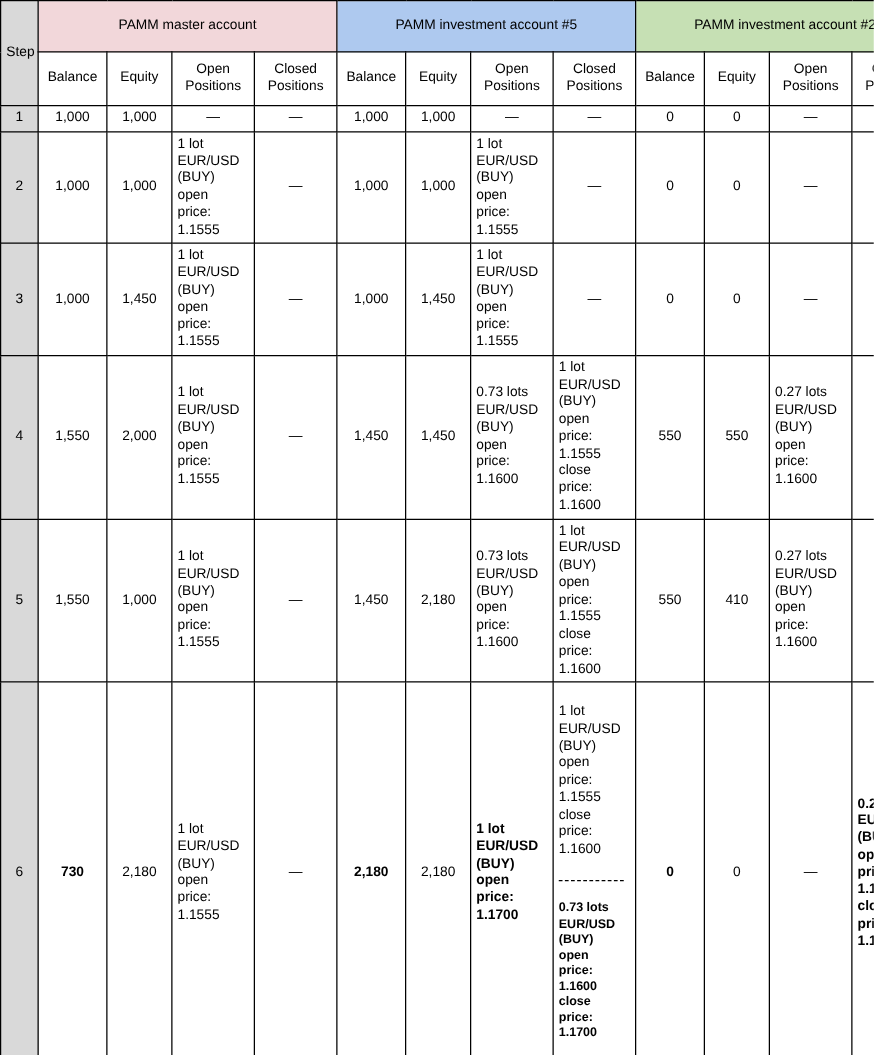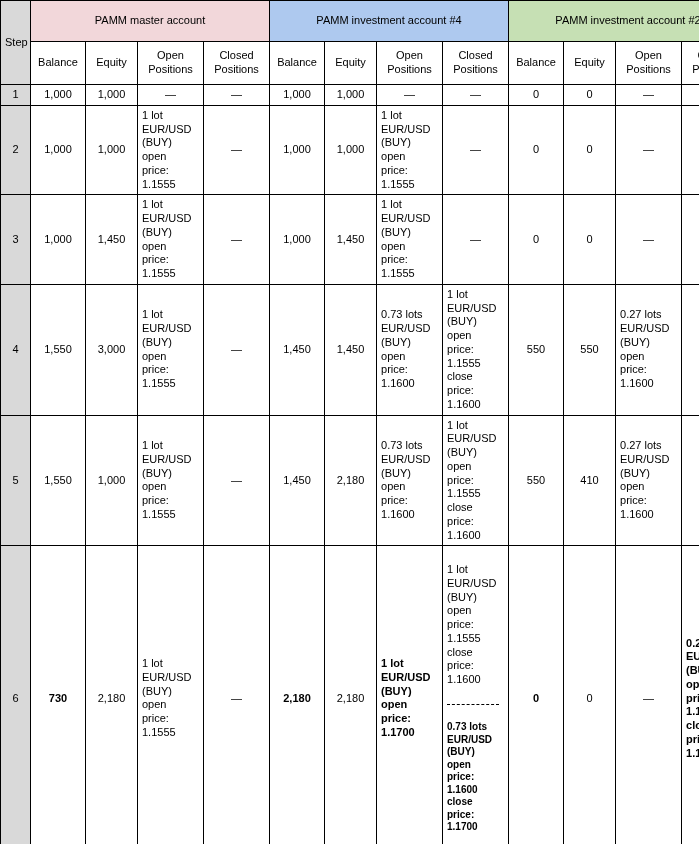--- a/index.html
+++ b/index.html
@@ -101,21 +101,21 @@
       <col class="c-close">
     <col class="c-bal">
       <col class="c-eq">
       <col class="c-open">
       <col class="c-close">
   </colgroup>
   <thead>
     <tr>
       <th class="step-head" rowspan="2">Step</th>
       <th class="grp-head grp-master" colspan="4">PAMM master account</th>
-      <th class="grp-head grp-inv1" colspan="4">PAMM investment account #4</th>
+      <th class="grp-head grp-inv1" colspan="4">PAMM investment account #5</th>
       <th class="grp-head grp-inv2" colspan="4">PAMM investment account #2</th>
     </tr>
     <tr>
       <th class="sub-head">Balance</th>
       <th class="sub-head">Equity</th>
       <th class="sub-head">Open Positions</th>
       <th class="sub-head">Closed Positions</th>
       <th class="sub-head">Balance</th>
       <th class="sub-head">Equity</th>
       <th class="sub-head">Open Positions</th>
@@ -192,21 +192,21 @@
       <td class="dash">—</td>
       <td class="num">0</td>
       <td class="num">0</td>
       <td class="dash">—</td>
       <td class="dash">—</td>
     </tr>
 
     <tr>
       <td class="step-cell">4</td>
       <td class="num">1,550</td>
-      <td class="num">3,000</td>
+      <td class="num">2,000</td>
       <td class="pos">1 lot
 EUR/USD
 (BUY)
 open
 price:
 1.1555</td>
       <td class="dash">—</td>
       <td class="num">1,450</td>
       <td class="num">1,450</td>
       <td class="pos">0.73 lots

